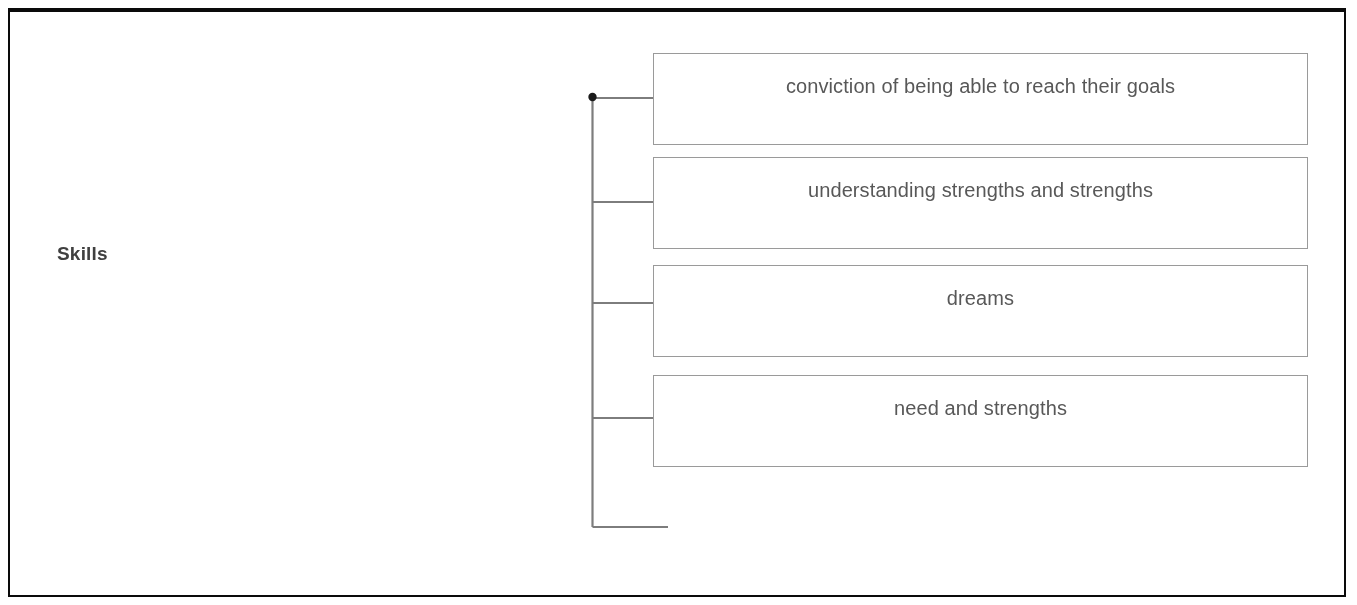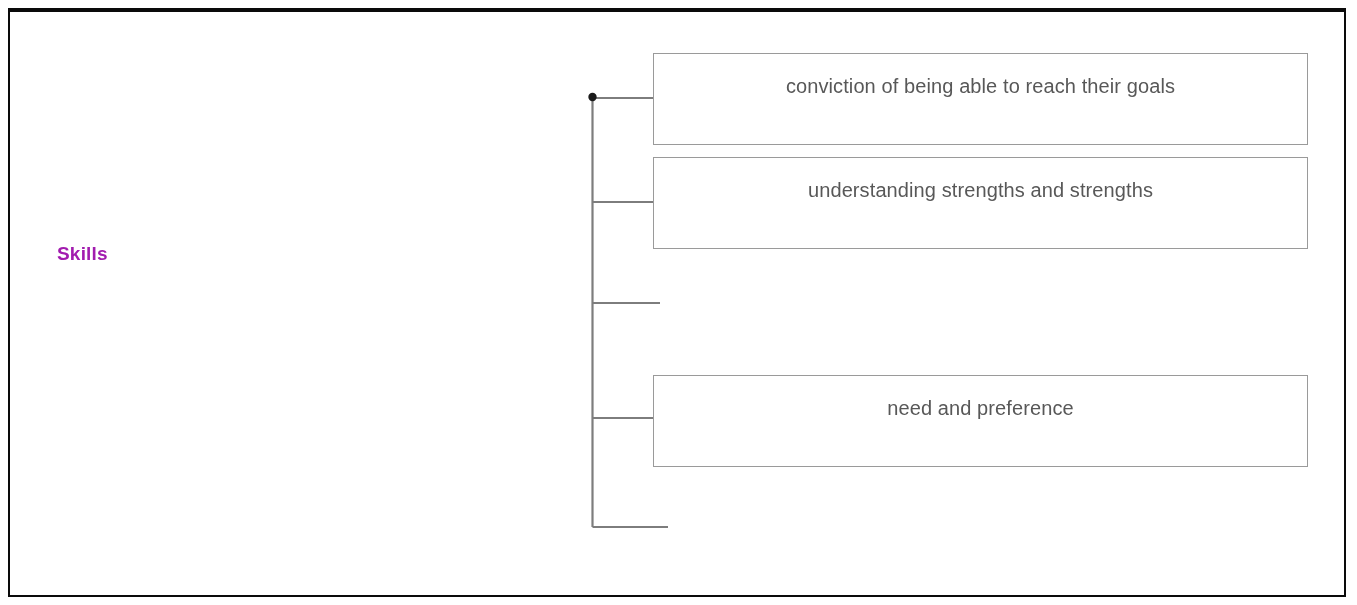--- a/index.html
+++ b/index.html
@@ -34,21 +34,21 @@
     background: #ffffff;
   }
 
   
   #root-label {
     position: absolute;
     left: 57px;
     top: 243px;
     font-size: 19px;
     font-weight: bold;
-    color: #a21caf;
+    color: #404040;
     letter-spacing: 0.2px;
     white-space: nowrap;
   }
 
   
   #connectors {
     position: absolute;
     left: 0;
     top: 0;
     width: 1357px;
@@ -111,19 +111,22 @@
   </svg>
 
   <div class="node-box" id="node-0">
     <div class="node-label">conviction of being able to reach their goals</div>
   </div>
 
   <div class="node-box" id="node-1">
     <div class="node-label">understanding strengths and strengths</div>
   </div>
 
+  <div class="node-box" id="node-2">
+    <div class="node-label">dreams</div>
+  </div>
 
   <div class="node-box" id="node-3">
-    <div class="node-label">need and preference</div>
+    <div class="node-label">need and strengths</div>
   </div>
 
 
 </div>
 
 </body></html>

